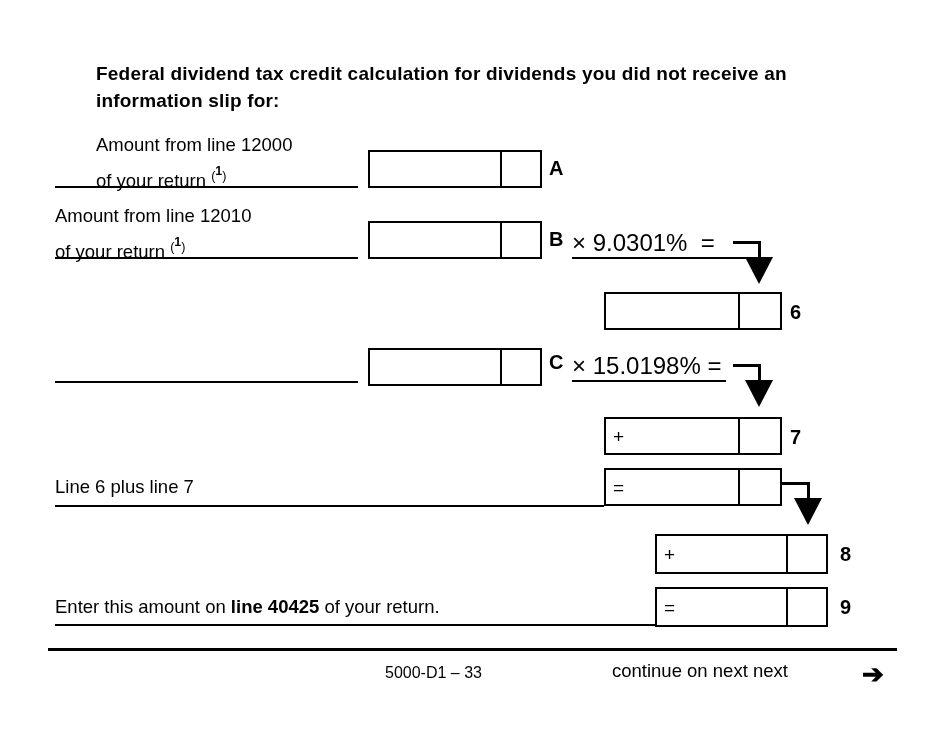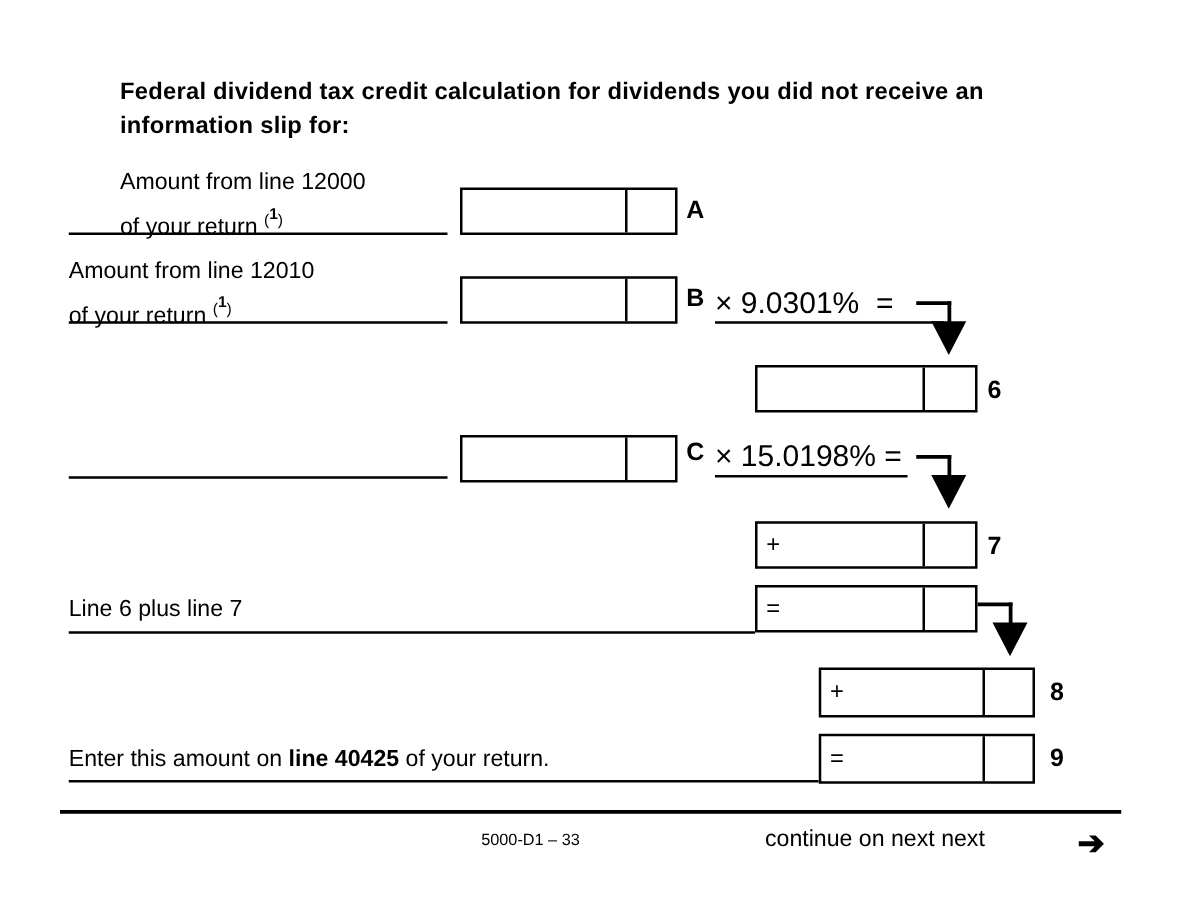--- a/index.html
+++ b/index.html
@@ -53,21 +53,21 @@
     font-size: 20px;
     font-weight: bold;
   }
   .rate {
     position: absolute;
     font-size: 24px;
     white-space: pre;
   }
   .footer-code {
     position: absolute;
-    font-size: 13px;
+    font-size: 16px;
   }
   .footer-note {
     position: absolute;
     font-size: 18.5px;
   }
 
   
   .rule {
     position: absolute;
     background: #000000;

